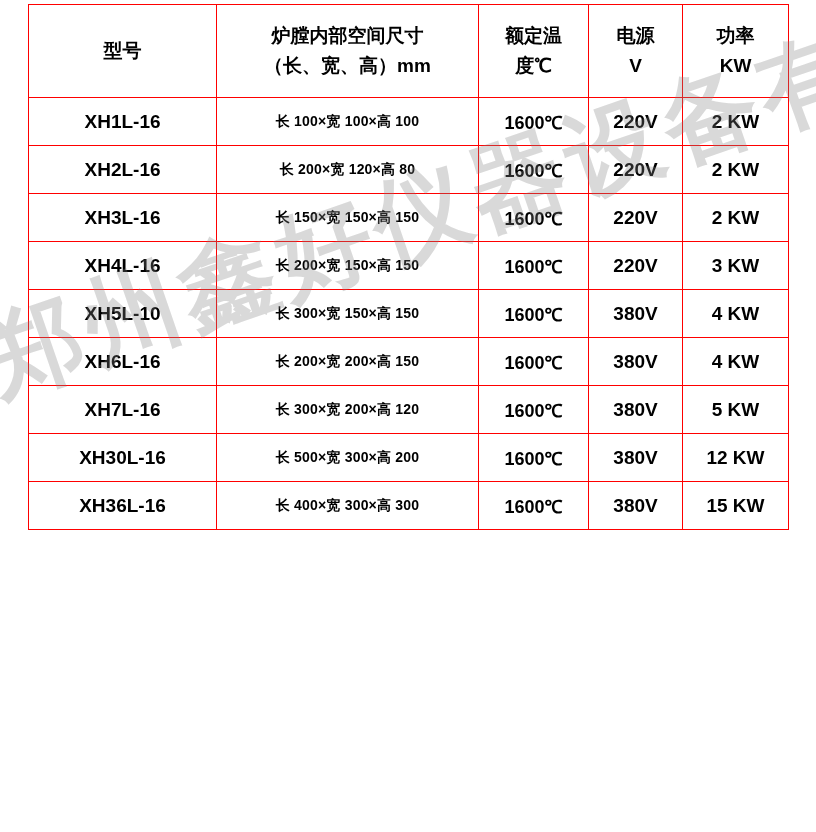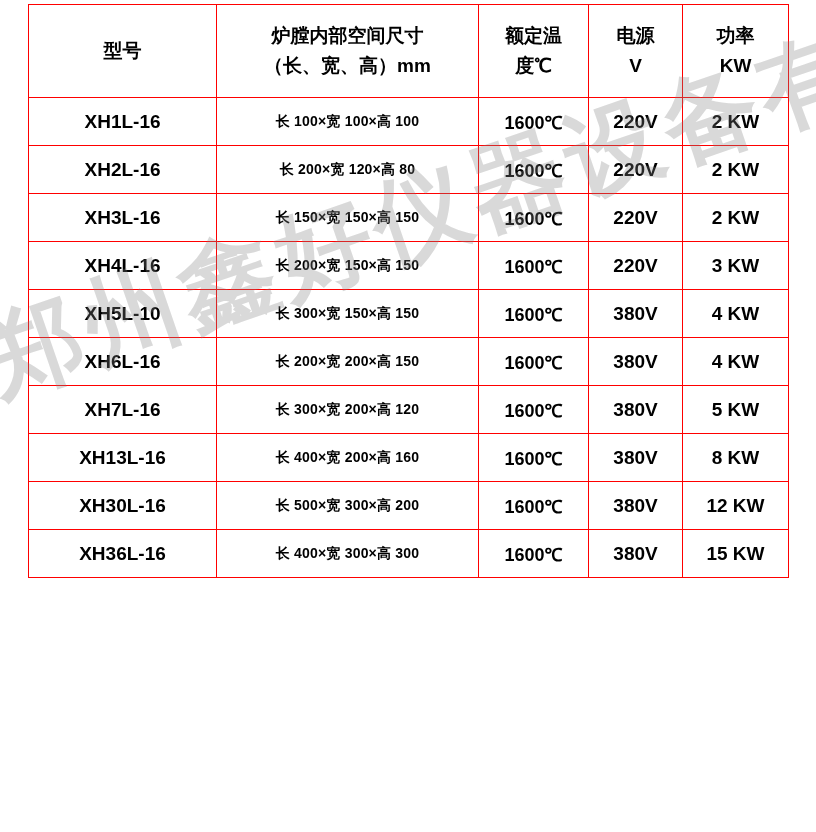--- a/index.html
+++ b/index.html
@@ -164,27 +164,20 @@
         <td>4 KW</td>
       </tr>
       <tr>
         <td>XH7L-16</td>
         <td class="dim">长 300×宽 200×高 120</td>
         <td class="temp">1600℃</td>
         <td>380V</td>
         <td>5 KW</td>
       </tr>
       <tr>
-        <td>XH13L-16</td>
-        <td class="dim">长 400×宽 200×高 160</td>
-        <td class="temp">1600℃</td>
-        <td>380V</td>
-        <td>8 KW</td>
-      </tr>
-      <tr>
         <td>XH30L-16</td>
         <td class="dim">长 500×宽 300×高 200</td>
         <td class="temp">1600℃</td>
         <td>380V</td>
         <td>12 KW</td>
       </tr>
       <tr>
         <td>XH36L-16</td>
         <td class="dim">长 400×宽 300×高 300</td>
         <td class="temp">1600℃</td>

